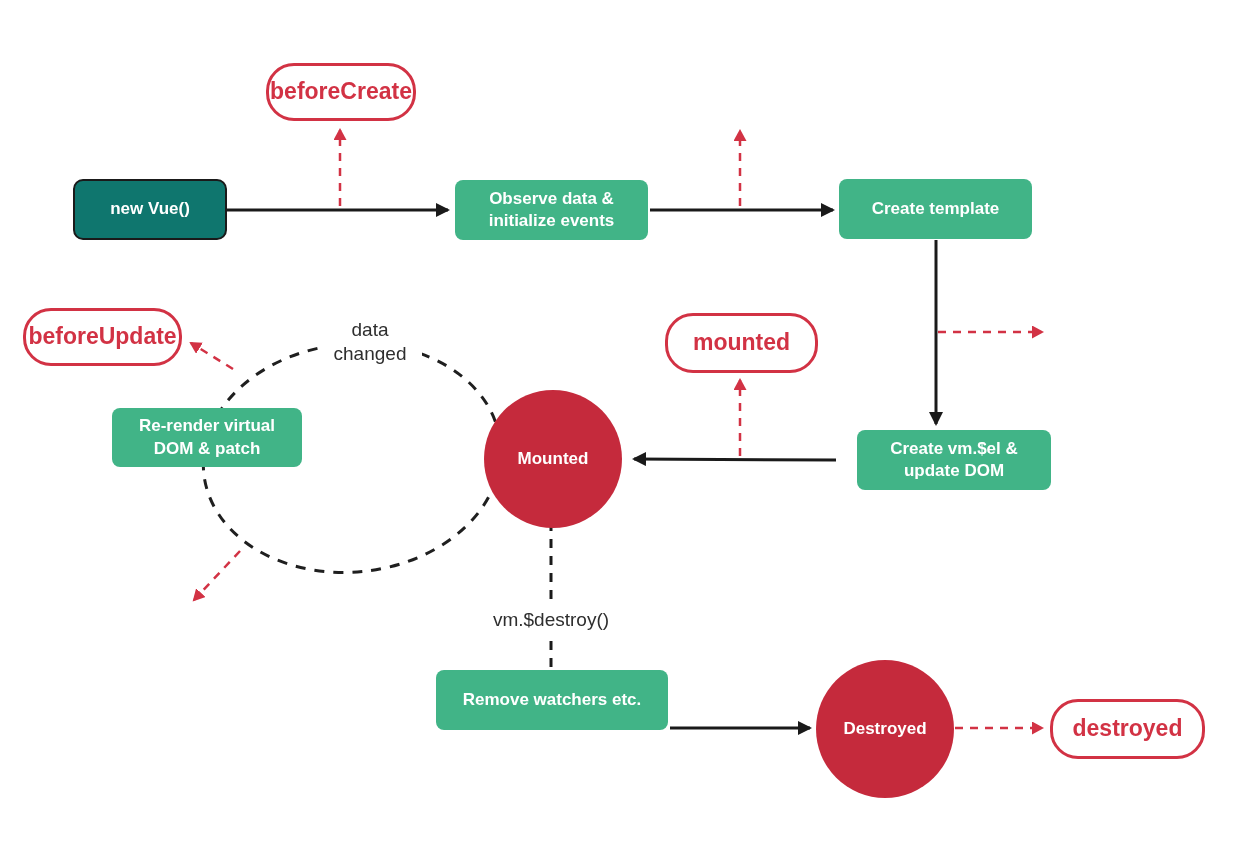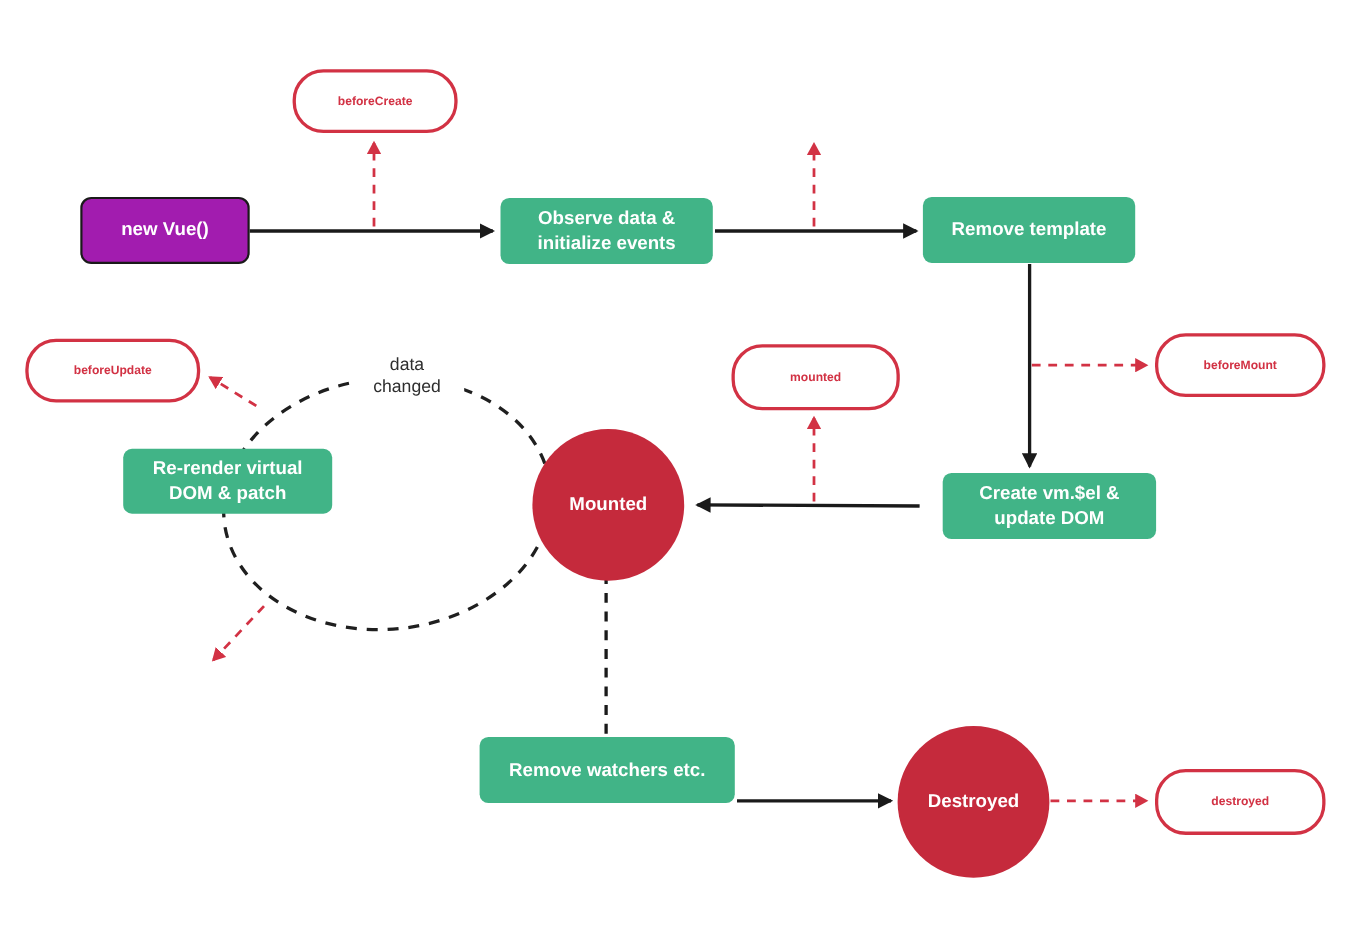--- a/index.html
+++ b/index.html
@@ -21,50 +21,50 @@
     display: flex;
     align-items: center;
     justify-content: center;
     text-align: center;
     box-sizing: border-box;
     white-space: pre-line;
     font-weight: bold;
     line-height: 1.3;
   }
   .black-box {
-    background: #a21caf;
+    background: #0f766e;
     border: 2px solid #1a1a1a;
     border-radius: 10px;
     color: #ffffff;
     font-size: 17px;
   }
   .green-box {
     background: #41b487;
     border-radius: 8px;
     color: #ffffff;
     font-size: 17px;
   }
   .pill {
     background: #ffffff;
     border: 3px solid #d23244;
     border-radius: 28px;
     color: #d23244;
-    font-size: 11px;
+    font-size: 23px;
   }
   .state-circle {
     background: #c52a3c;
     border-radius: 50%;
     color: #ffffff;
     font-size: 17px;
   }
   .annotation {
     position: absolute;
     background: #ffffff;
     color: #2e2e2e;
-    font-size: 16px;
+    font-size: 19px;
     line-height: 1.25;
     text-align: center;
     white-space: pre-line;
     display: flex;
     align-items: center;
     justify-content: center;
   }
 </style>
 </head>
 <body>
@@ -97,32 +97,32 @@
     <path d="M740 456 L740 380" stroke="#d23244" stroke-width="2.5" fill="none" stroke-dasharray="8 7" marker-end="url(#mr)"></path>
     <path d="M955 728 L1042 728" stroke="#d23244" stroke-width="2.5" fill="none" stroke-dasharray="8 7" marker-end="url(#mr)"></path>
     <path d="M233 369 L191 343" stroke="#d23244" stroke-width="2.5" fill="none" stroke-dasharray="8 7" marker-end="url(#mr)"></path>
     <path d="M240 551 L194 600" stroke="#d23244" stroke-width="2.5" fill="none" stroke-dasharray="8 7" marker-end="url(#mr)"></path>
   </svg>
 
   <div class="node black-box" style="left:73px; top:179px; width:154px; height:61px;">new Vue()</div>
 
   <div class="node green-box" style="left:455px; top:180px; width:193px; height:60px;">Observe data &amp;
 initialize events</div>
-  <div class="node green-box" style="left:839px; top:179px; width:193px; height:60px;">Remove template</div>
+  <div class="node green-box" style="left:839px; top:179px; width:193px; height:60px;">Create template</div>
   <div class="node green-box" style="left:839px; top:430px; width:194px; height:60px;margin-left:18px;">Create vm.$el &amp;
 update DOM</div>
   <div class="node green-box" style="left:112px; top:408px; width:190px; height:59px;">Re-render virtual
 DOM &amp; patch</div>
   <div class="node green-box" style="left:436px; top:670px; width:232px; height:60px;">Remove watchers etc.</div>
 
   <div class="node pill" style="left:266px; top:63px; width:150px; height:58px;">beforeCreate</div>
-  <div class="node pill" style="left:1050px; top:303px; width:155px; height:58px;">beforeMount</div>
   <div class="node pill" style="left:665px; top:313px; width:153px; height:60px;">mounted</div>
   <div class="node pill" style="left:23px; top:308px; width:159px; height:58px;">beforeUpdate</div>
   <div class="node pill" style="left:1050px; top:699px; width:155px; height:60px;">destroyed</div>
 
   <div class="node state-circle" style="left:484px; top:390px; width:138px; height:138px;">Mounted</div>
   <div class="node state-circle" style="left:816px; top:660px; width:138px; height:138px;">Destroyed</div>
 
   <div class="annotation" style="left:318px; top:316px; width:104px; height:52px;">data
 changed</div>
+  <div class="annotation" style="left:483px; top:604px; width:136px; height:32px;">vm.$destroy()</div>
 
 </div>
 
 </body></html>

